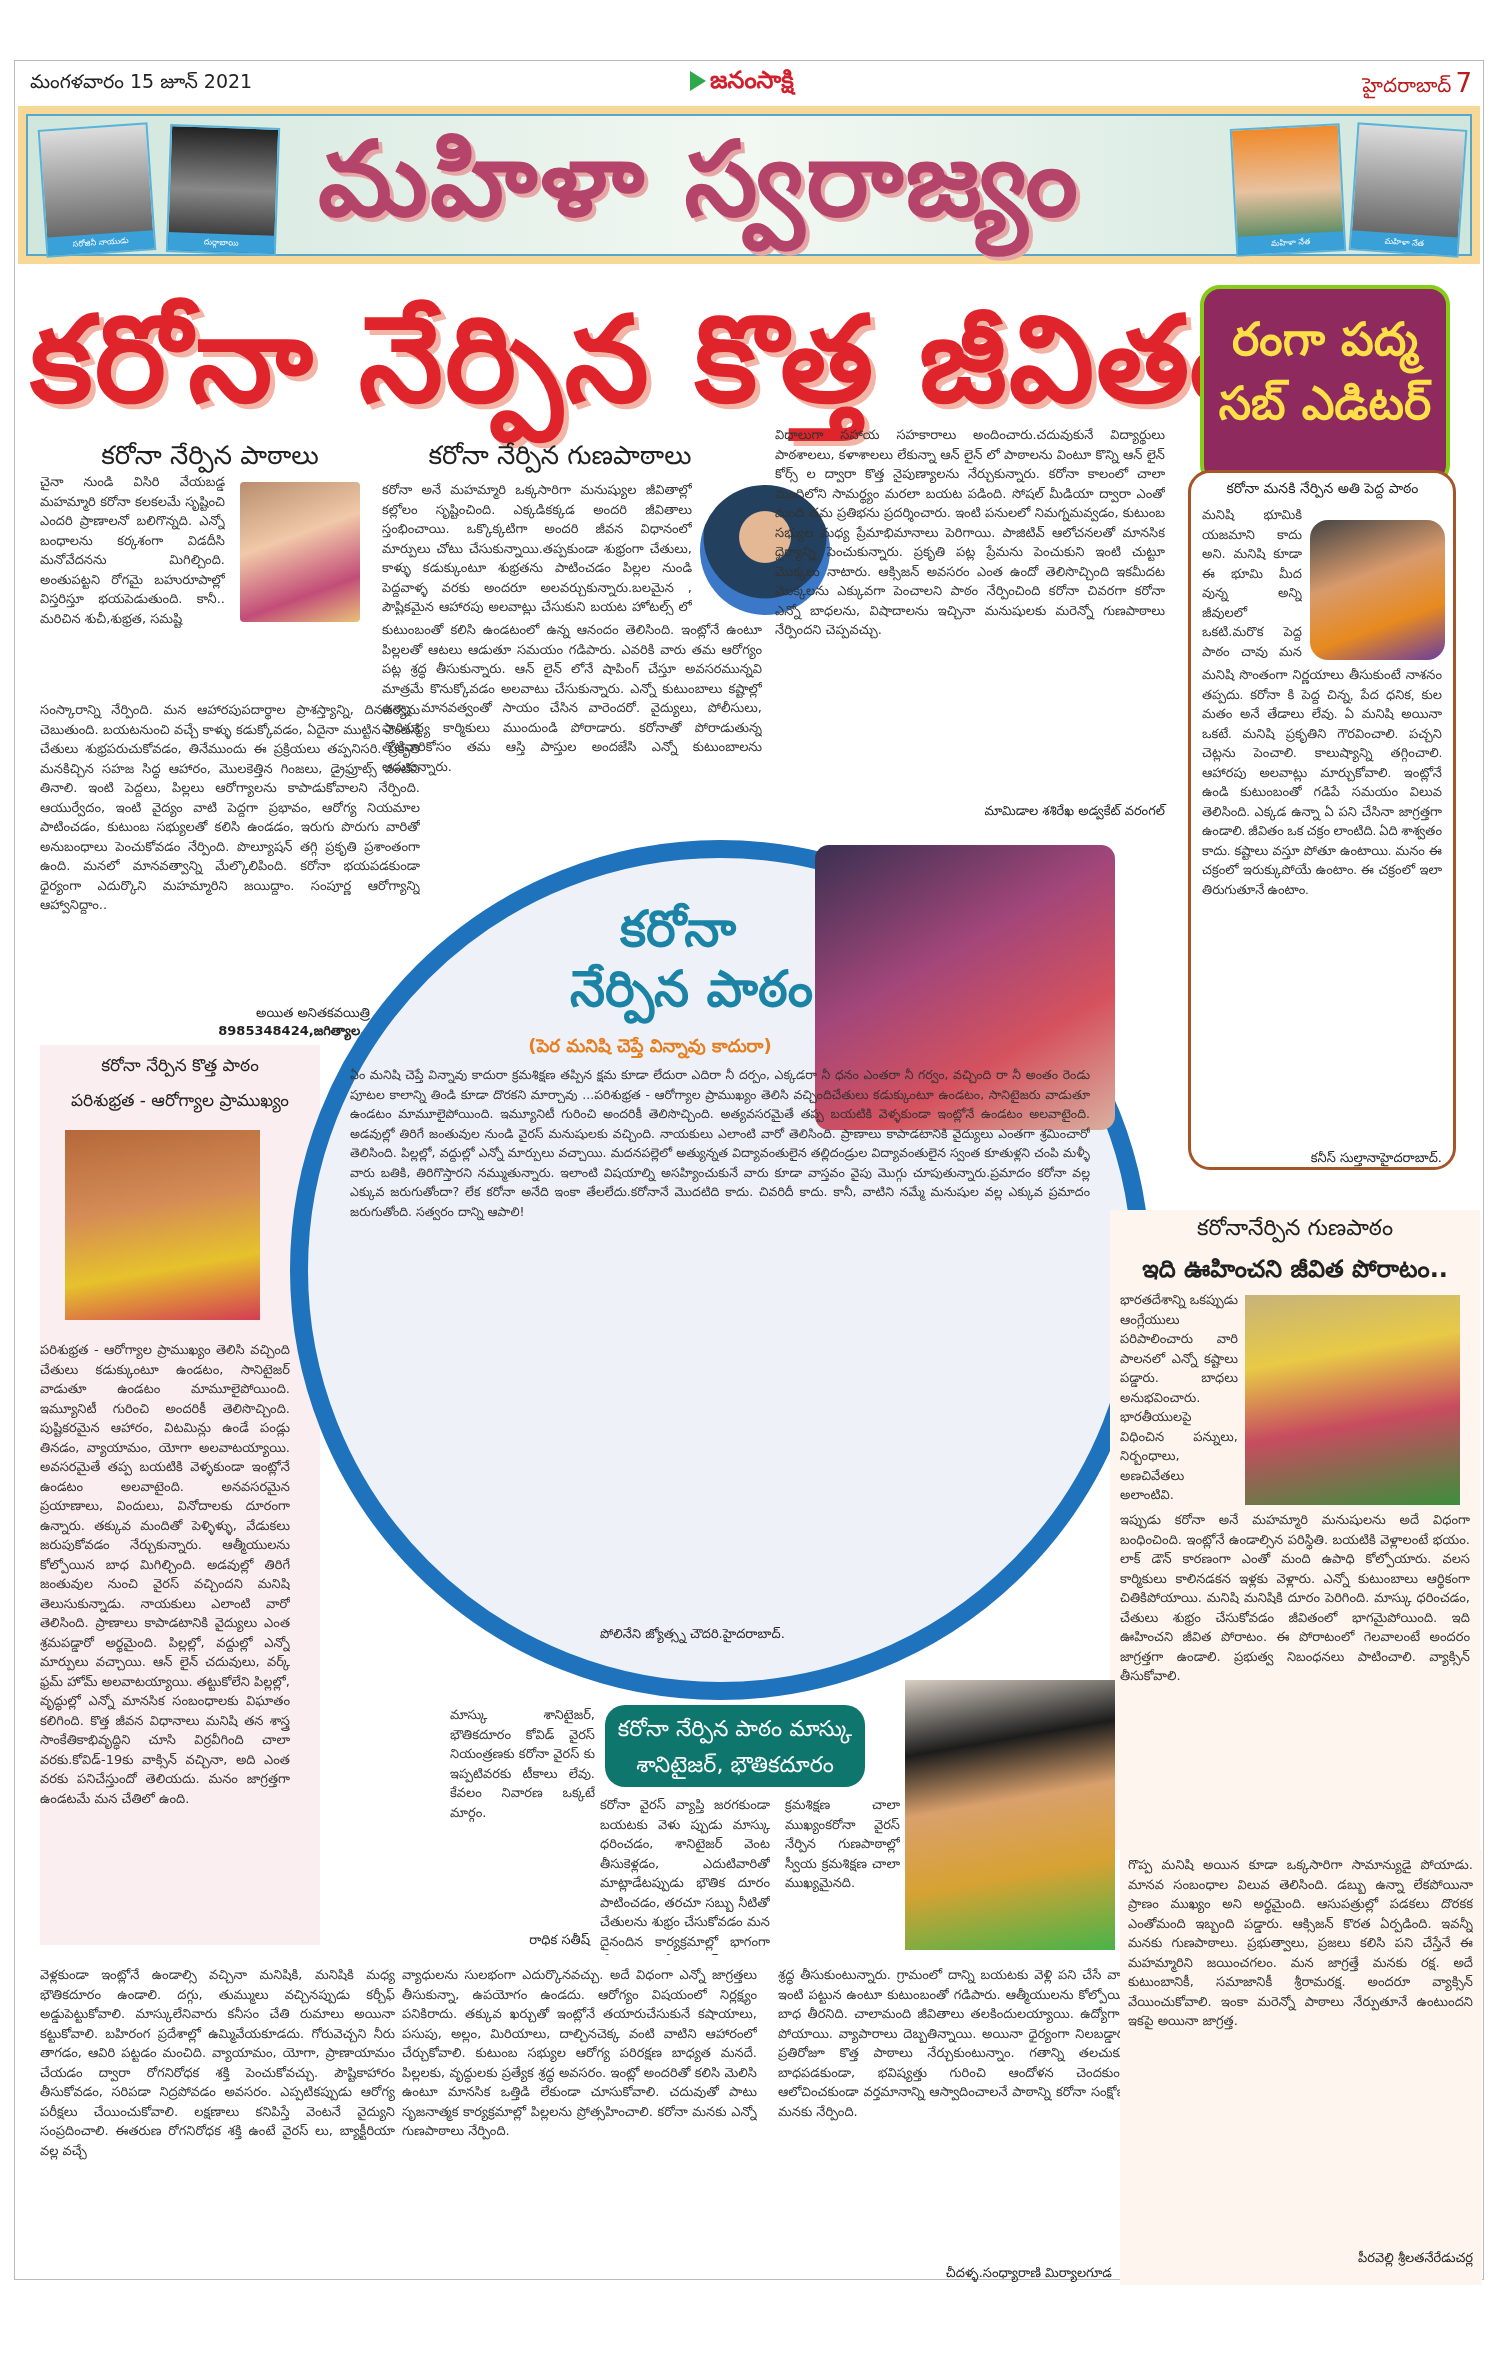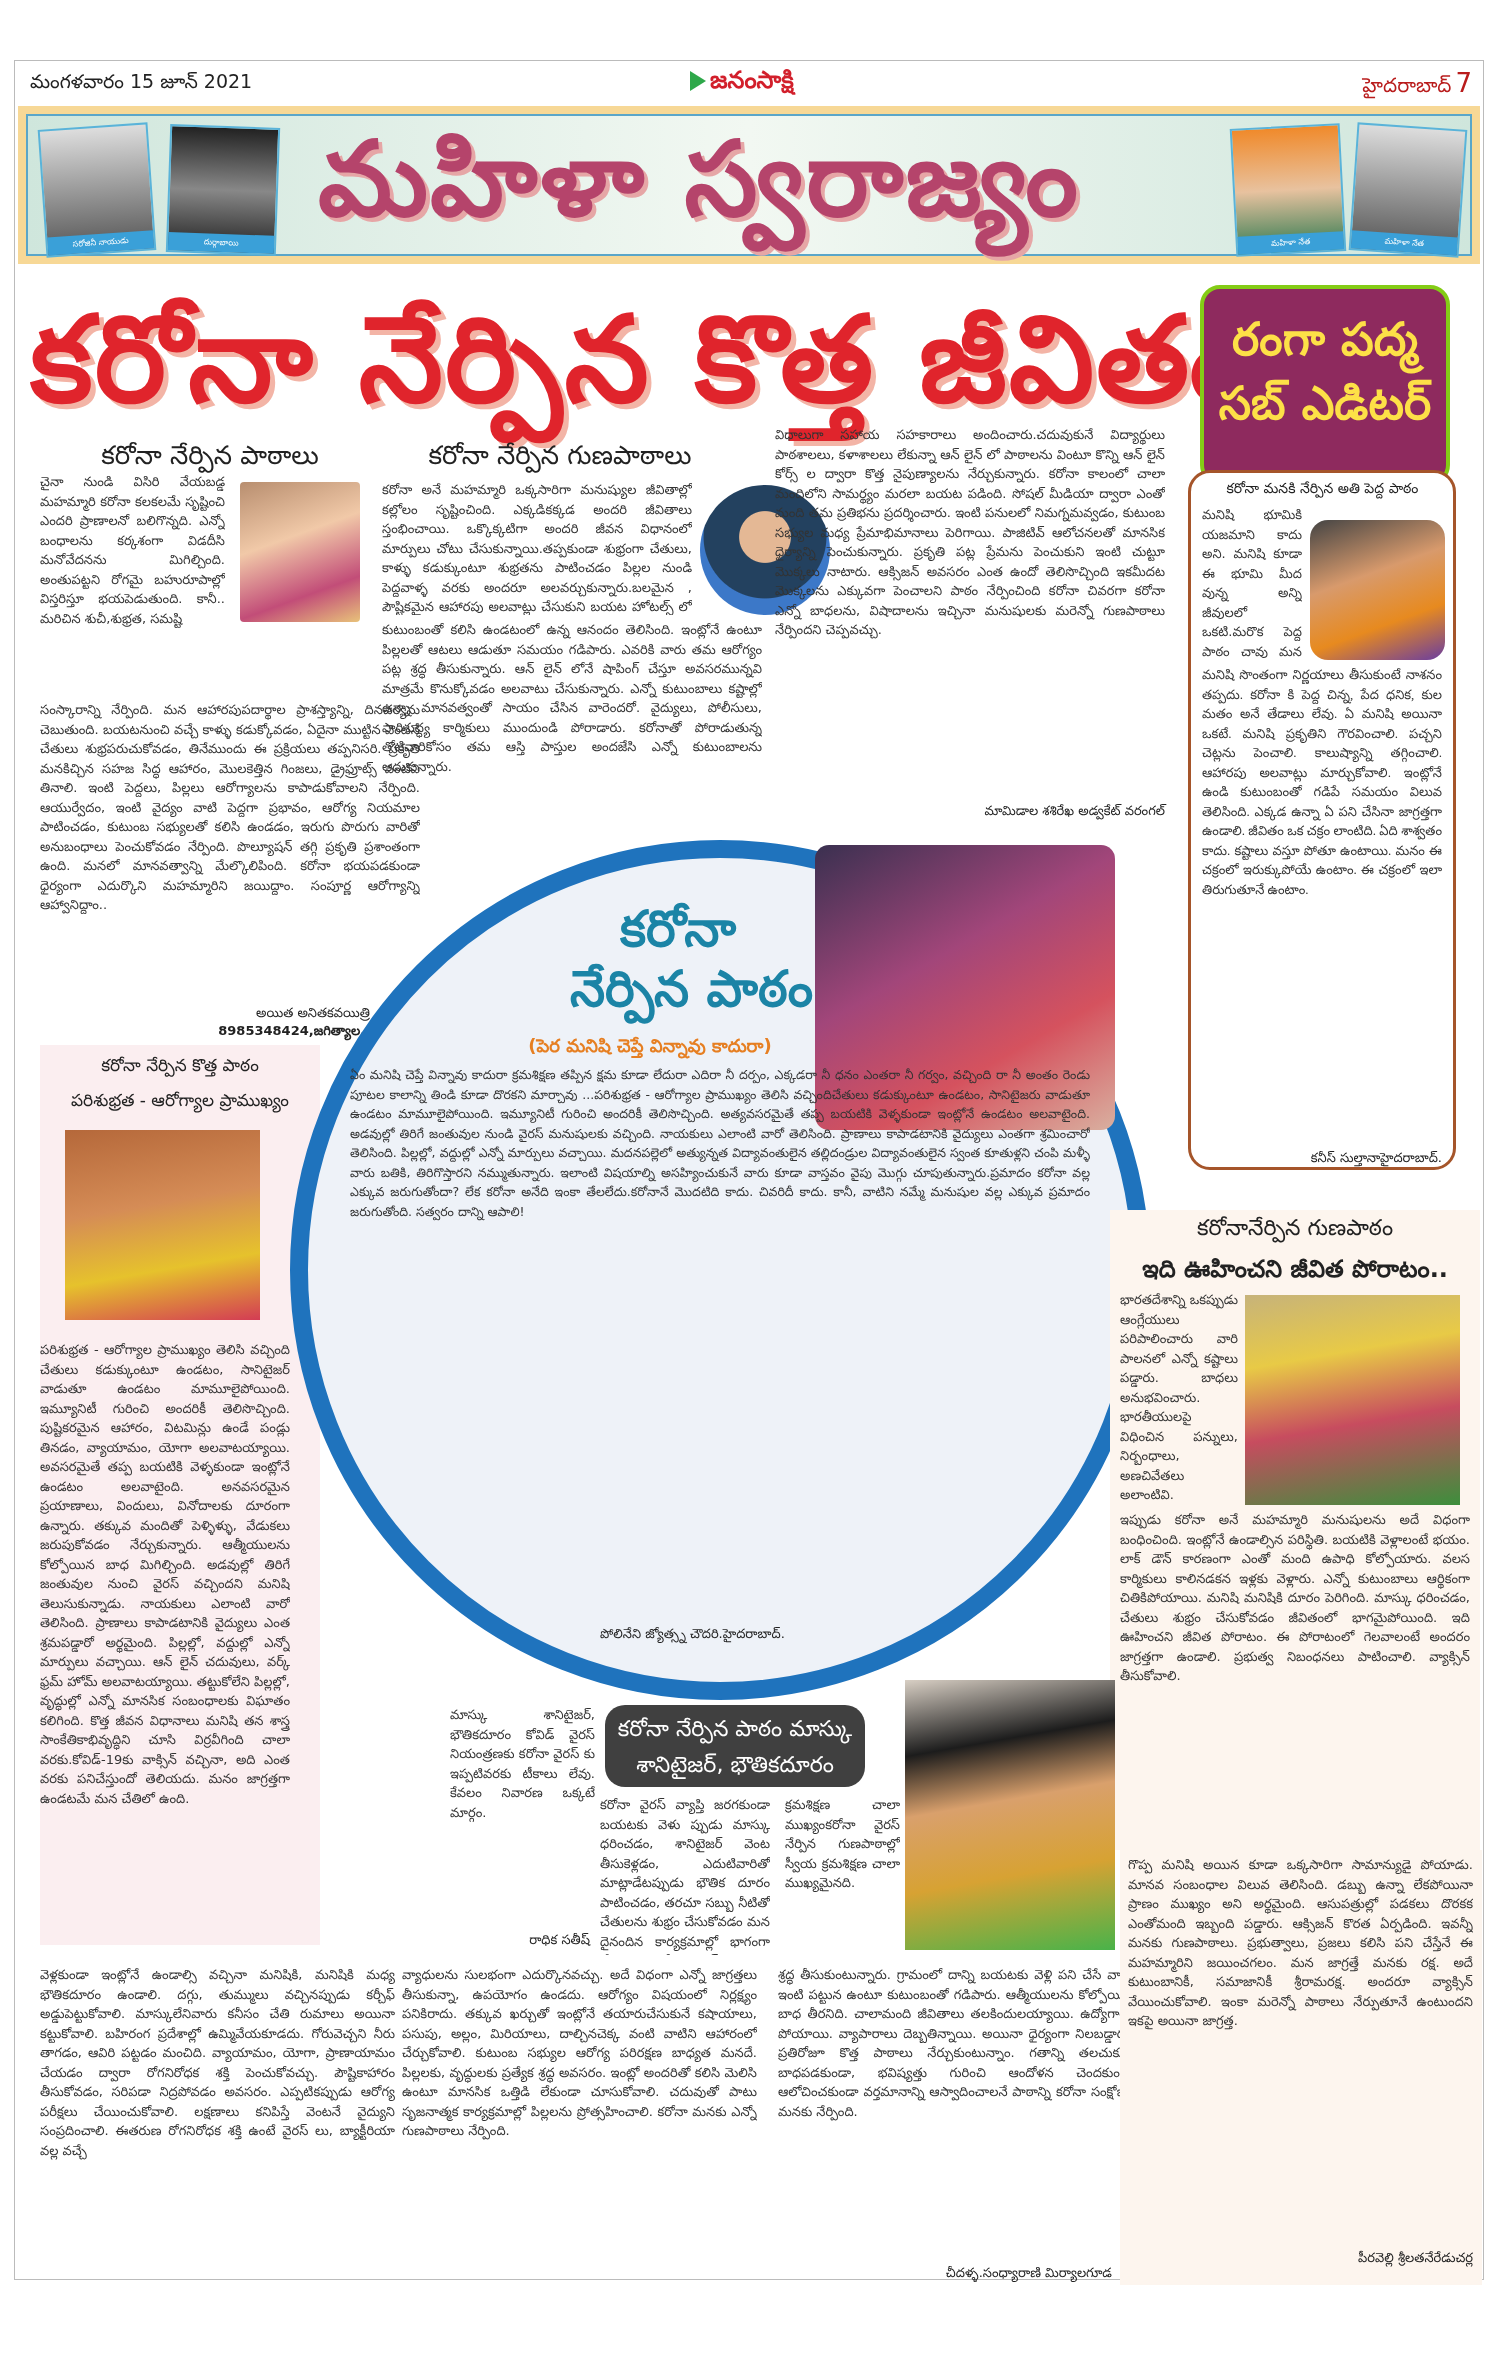--- a/index.html
+++ b/index.html
@@ -75,21 +75,21 @@
 
   
   .a6-box { left: 1110px; top: 1210px; width: 370px; height: 640px; background: #fdf5ee; }
   .a6-title { left: 1120px; top: 1215px; width: 350px; font-size: 22px; text-align: center; }
   .a6-sub { left: 1120px; top: 1255px; width: 350px; font-size: 24px; text-align: center; font-weight: bold; }
   .a6-text { left: 1120px; top: 1290px; width: 118px; }
   .a6-photo { left: 1245px; top: 1295px; width: 215px; height: 210px; background: linear-gradient(170deg,#c7b37a,#e8ca46 30%,#c74c5f 60%,#3c8f3c); border-radius: 0; }
   .a6-text2 { left: 1120px; top: 1510px; width: 350px; }
 
   
-  .mask-title-box { left: 605px; top: 1705px; width: 260px; height: 82px; background: #404040; border-radius: 20px; color: #fff; font-size: 22px; text-align: center; line-height: 36px; padding-top: 6px; box-sizing: border-box; }
+  .mask-title-box { left: 605px; top: 1705px; width: 260px; height: 82px; background: #0f766e; border-radius: 20px; color: #fff; font-size: 22px; text-align: center; line-height: 36px; padding-top: 6px; box-sizing: border-box; }
   .mask-text-l { left: 450px; top: 1705px; width: 145px; }
   .mask-text-c { left: 450px; top: 1795px; width: 325px; }
   .mask-text-r { left: 785px; top: 1795px; width: 115px; }
   .mask-photo { left: 905px; top: 1680px; width: 210px; height: 270px; background: linear-gradient(170deg,#d8cfc4,#1c1c1c 25%,#d9a06c 45%,#d7a233 70%,#49b34a); border-radius: 0; }
 
   
   .b1-text { left: 40px; top: 1965px; width: 355px; }
   .b2-text { left: 402px; top: 1965px; width: 355px; }
   .b3-text { left: 762px; top: 1965px; width: 355px; margin-left: 16px; }
   .b3-by { left: 762px; top: 2265px; width: 350px; }

